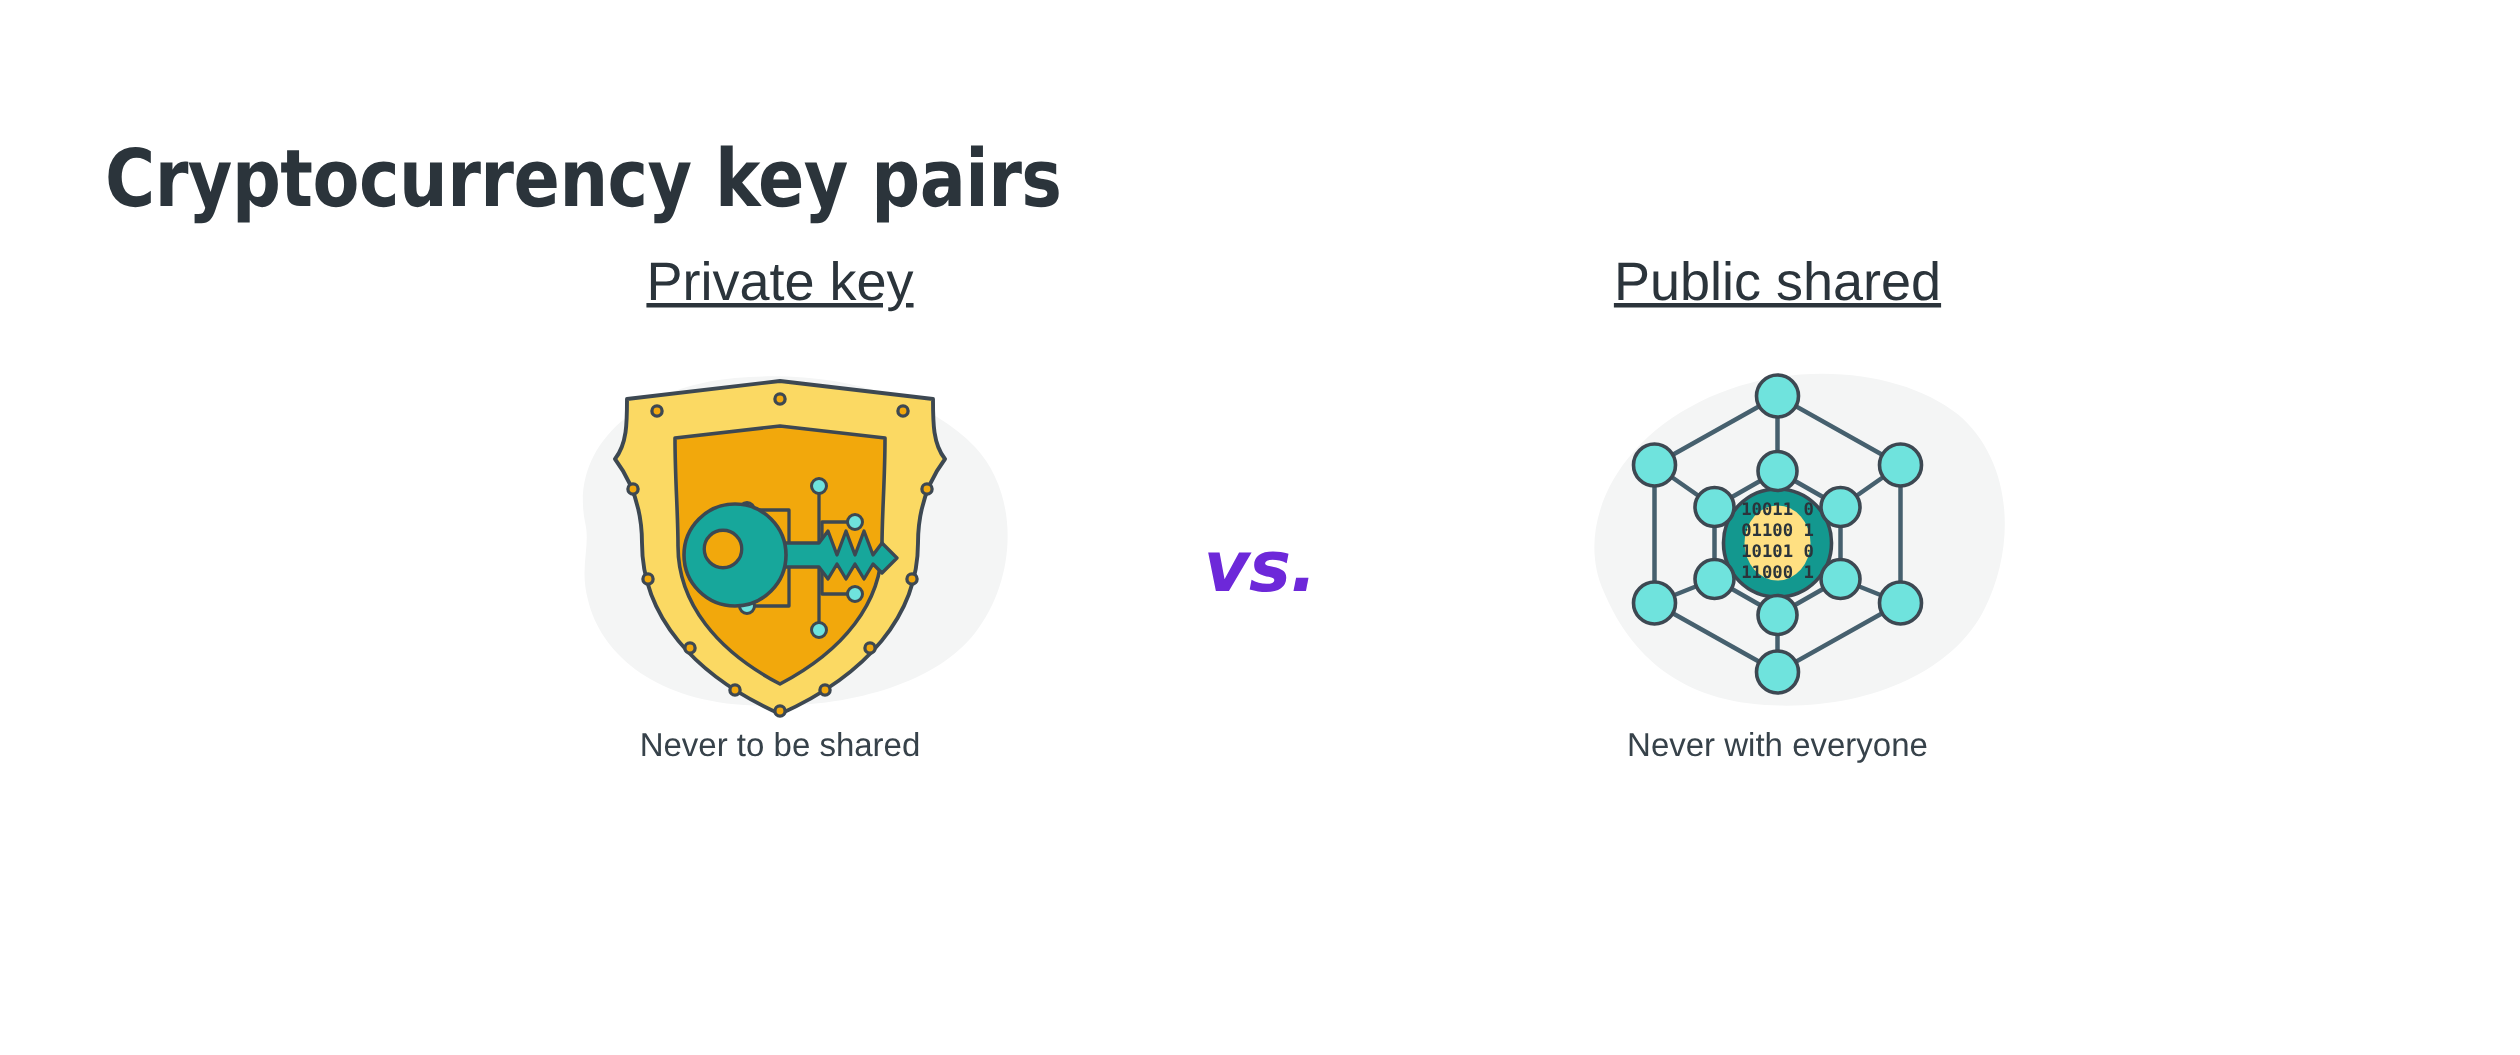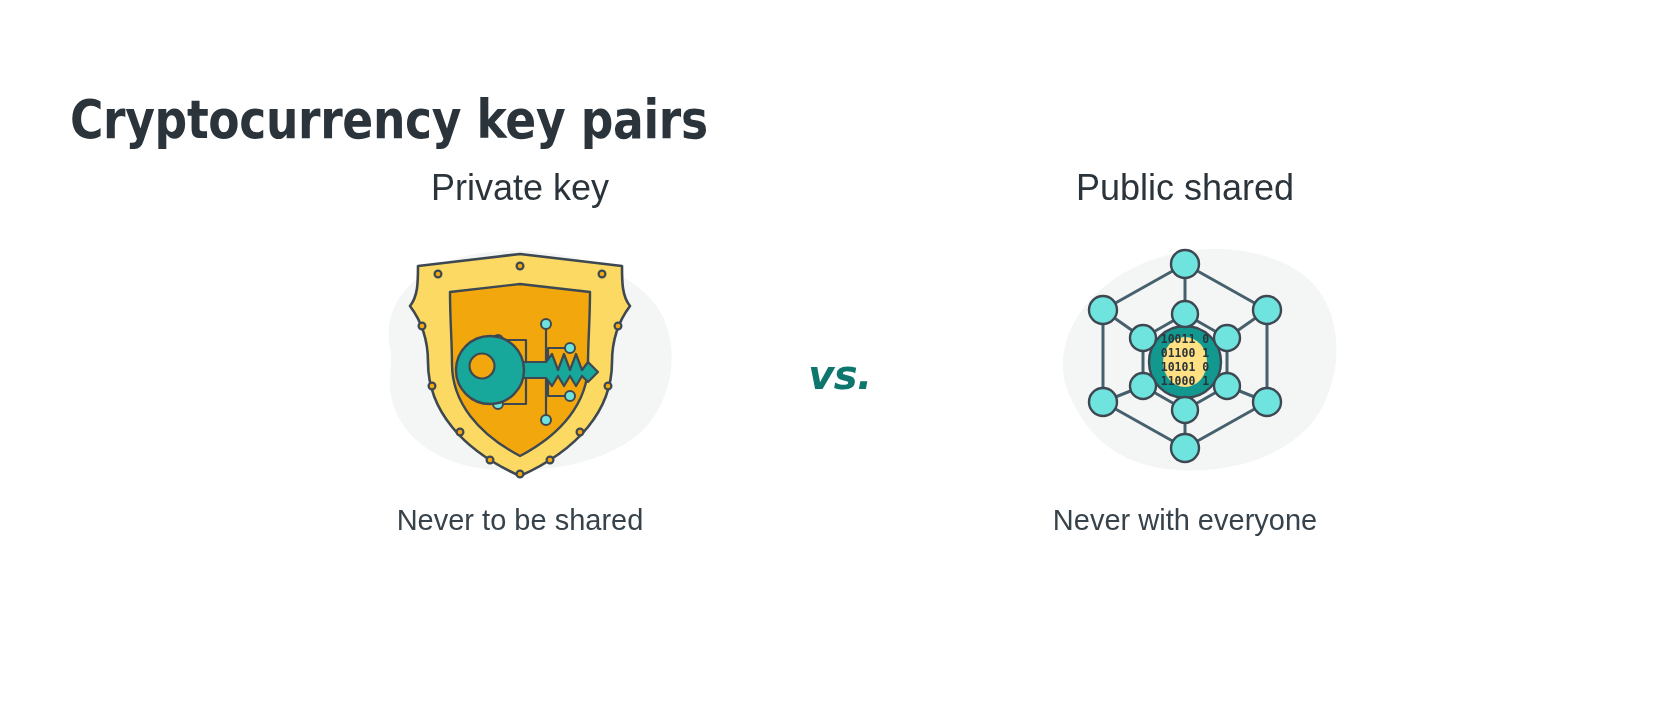--- a/index.html
+++ b/index.html
@@ -60,63 +60,63 @@
   .column-right { left: 970px; }
 
   .column-heading {
     font-family: "Liberation Sans", sans-serif;
     font-size: 36px;
     font-weight: 400;
     color: #2b343b;
     line-height: 1;
     margin: 0;
     white-space: nowrap;
+    text-decoration: underline;
   }
 
   .art-slot {
     position: relative;
     width: 400px;
     height: 250px;
     margin-top: 30px;
     text-decoration: underline;
   }
   .art-slot svg {
     position: absolute;
     left: 50%;
     top: 0;
     transform: translateX(-50%);
     display: block;
     overflow: visible;
   }
 
   .column-caption {
     font-family: "Liberation Sans", sans-serif;
-    font-size: 29px;
+    font-size: 22px;
     font-weight: 400;
     color: #37424a;
     line-height: 1;
-    margin-top: 20px;
     white-space: nowrap;
   }
 
   
   .vs-divider {
     position: absolute;
     left: 0;
     top: 355px;
     width: 1680px;
     text-align: center;
     pointer-events: none;
   }
   .vs-text {
     font-family: "DejaVu Sans", sans-serif;
-    font-size: 40px;
+    font-size: 47px;
     font-weight: 700;
     font-style: italic;
-    color: #0f766e;
+    color: #6d28d9;
     line-height: 1;
     letter-spacing: -0.5px;
   }
 </style>
 </head>
 <body>
 
 <div class="page">
 
   <h1 class="page-title">Cryptocurrency key pairs</h1>

